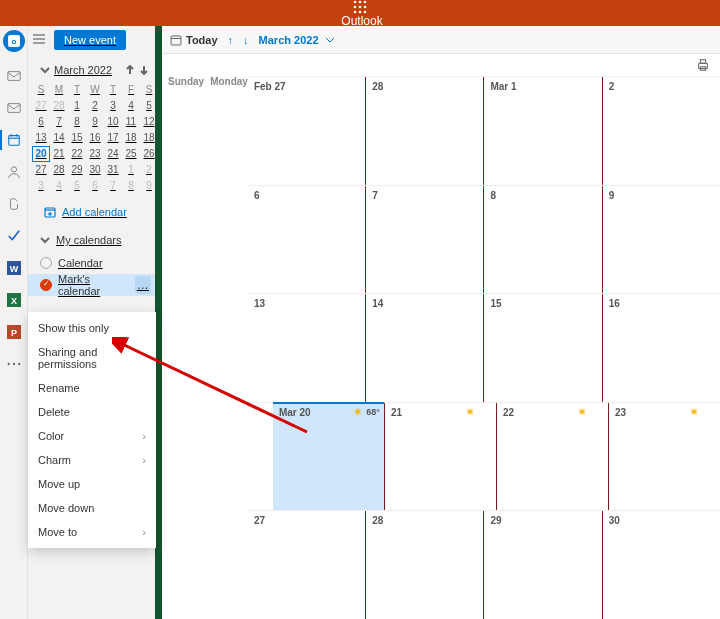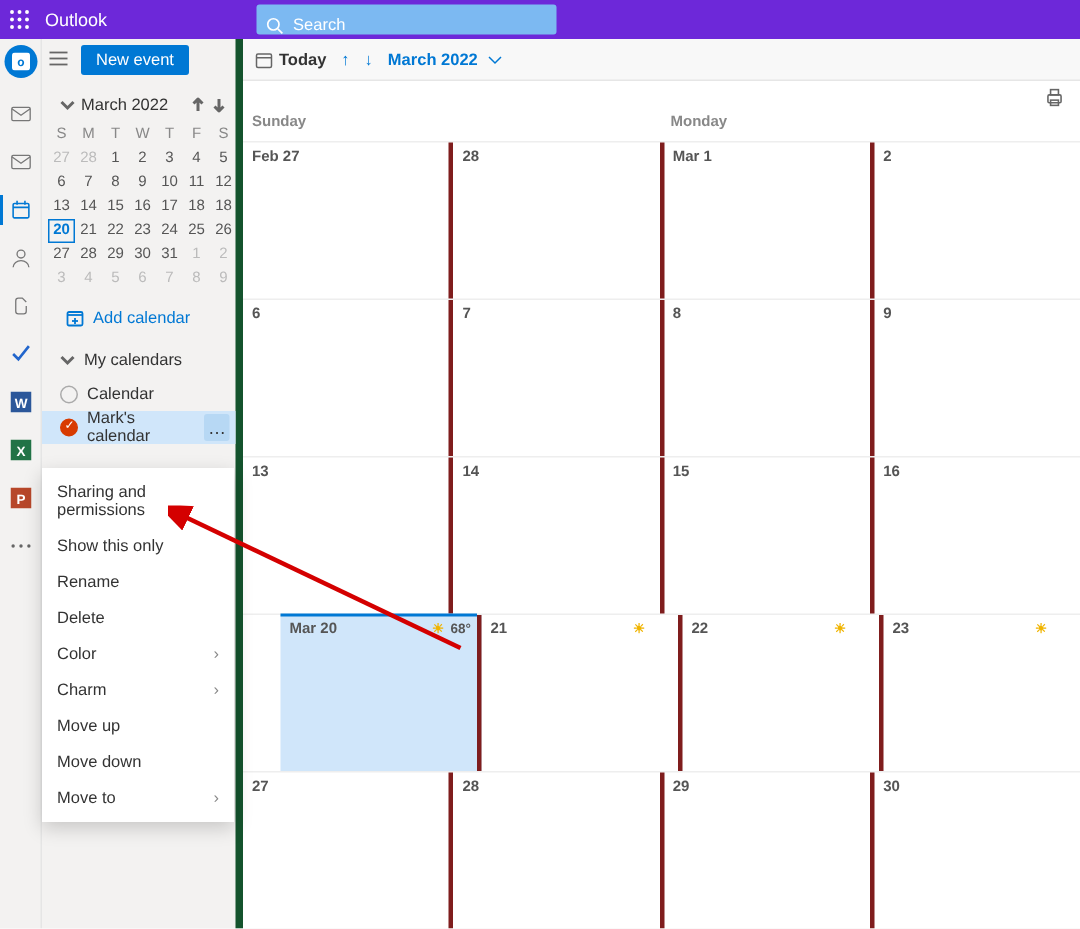--- a/index.html
+++ b/index.html
@@ -1,30 +1,30 @@
 <!DOCTYPE html>
 <html><head>
 <meta charset="utf-8">
 <style>
 * { margin:0; padding:0; box-sizing:border-box; font-family:"Segoe UI",Arial,sans-serif; }
 body { width:720px; height:619px; overflow:hidden; background:#f3f2f1; position:relative; }
-.topbar { height:26px; background:#6d28d9; display:flex; align-items:center; color:#fff; }
+.topbar { height:26px; background:#c2410c; display:flex; align-items:center; color:#fff;flex-direction:column; }
 .waffle { width:26px; height:26px; display:flex; align-items:center; justify-content:center; }
 .waffle svg { width:14px; height:14px; fill:#fff; }
 .app-title { font-size:12px; margin-left:4px; font-weight:500; }
 .search-box { margin-left:100px; background:#7cb9f2; height:20px; width:200px; border-radius:2px; display:flex; align-items:flex-end; padding:0 6px; }
 .search-box svg { width:12px; height:12px; stroke:#fff; fill:none; stroke-width:1.5; }
 .search-box span { font-size:11px; color:#fff; margin-left:6px; }
 .below-top { display:flex; height:calc(619px - 26px); }
 .rail { width:28px; background:#f3f2f1; border-right:1px solid #e5e5e5; display:flex; flex-direction:column; align-items:center; }
 .rail-brand { width:22px; height:22px; border-radius:50%; background:#0078d4; margin:4px 0 8px 0; display:flex; align-items:center; justify-content:center; color:#fff; font-size:10px; font-weight:600; }
 .rail-icon { width:28px; height:28px; display:flex; align-items:center; justify-content:center; margin:2px 0; position:relative; }
 .rail-icon.active::before { content:""; position:absolute; left:0; top:4px; bottom:4px; width:2px; background:#0078d4; }
 .rail-icon svg { width:14px; height:14px; }
-.sidebar { width:134px; background:#f3f2f1; border-right:5px solid #14532d; display:flex; flex-direction:column; position:relative; }
+.sidebar { width:134px; background:#f3f2f1; border-right:7px solid #14532d; display:flex; flex-direction:column; position:relative;text-decoration:underline; }
 .sidebar-top { height:28px; display:flex; align-items:center; padding-left:4px; gap:6px; }
 .hamburger { width:16px; height:16px; }
 .hamburger svg { width:14px; height:14px; stroke:#666; }
 .new-btn { background:#0078d4; color:#fff; font-size:11px; padding:4px 10px; border-radius:2px; border:none; }
 .mini-cal { padding:6px 4px 4px 4px; }
 .mini-cal-head { display:flex; align-items:center; font-size:11px; padding:4px 2px 6px 8px; gap:4px; }
 .mini-cal-head svg { width:10px; height:10px; stroke:#666; fill:none; stroke-width:2; }
 .mini-cal-title { flex:1; font-size:11px; color:#333; font-weight:500; }
 .mini-cal-grid { display:grid; grid-template-columns:repeat(7,18px); gap:0; font-size:10px; text-align:center; }
 .mini-cal-grid .dow { color:#888; height:16px; line-height:16px; }
@@ -45,26 +45,26 @@
 .context-menu { position:absolute; top:286px; left:0px; width:128px; background:#fff; box-shadow:0 4px 12px rgba(0,0,0,0.18); z-index:50; font-size:11px; padding:4px 0; }
 .context-menu .mi { padding:6px 10px; color:#333; display:flex; align-items:center; justify-content:space-between; cursor:pointer; }
 .main { flex:1; background:#fff; display:flex; flex-direction:column;font-weight:bold; }
 .toolbar { height:28px; background:#f8f8f8; border-bottom:1px solid #e6e6e6; display:flex; align-items:center; padding:0 8px; gap:10px; font-size:11px; }
 .today-btn { display:flex; align-items:center; gap:4px; color:#333; }
 .today-btn svg { width:12px; height:12px; stroke:#666; fill:none; }
 .nav-arrow { color:#0078d4; font-size:11px; }
 .toolbar-month { color:#0078d4; display:flex; align-items:center; gap:6px; }
 .print-row { height:22px; display:flex; align-items:center; justify-content:flex-end; padding-right:10px; }
 .print-row svg { width:14px; height:14px; stroke:#666; fill:none; }
-.grid { flex:1; display:flex; flex-direction:column; }
+.grid { flex:1; display:flex; flex-direction:row; }
 .dow-row { display:flex; height:18px; font-size:10px; color:#888; }
 .dow-row div { flex:1; padding-left:6px; }
 .weeks { flex:1; display:flex; flex-direction:column; }
 .week { flex:1; display:flex; border-top:1px solid #eee; }
-.day { flex:1; border-right:3px solid #7f1d1d; padding:4px 6px; font-size:10px; color:#555; position:relative; }
+.day { flex:1; border-right:1px solid #7f1d1d; padding:4px 6px; font-size:10px; color:#555; position:relative; }
 .day:last-child { border-right:none; }
 .day.today-col { background:#d0e6fa;margin-left:25px; }
 .day.today-col::before { content:""; position:absolute; top:-1px; left:0; right:0; height:2px; background:#0078d4; }
 .day .sun { position:absolute; right:22px; top:4px; color:#f0b400; font-size:9px; }
 .day .temp { position:absolute; right:4px; top:4px; font-size:9px; color:#555; }
 .arrow { position:absolute; z-index:60; pointer-events:none; }
 </style>
 </head>
 <body>
 
@@ -264,24 +264,24 @@
       <span>Calendar</span>
     </div>
     <div class="cal-item selected">
       <span class="cal-dot filled"></span>
       <span>Mark's calendar</span>
       <span class="cal-more"></span>
     </div>
 
     <div class="context-menu" id="context-menu">
         <div class="mi">
+          <span>Show this only</span>
+        </div>
+        <div class="mi">
           <span>Sharing and permissions</span>
-        </div>
-        <div class="mi">
-          <span>Show this only</span>
         </div>
         <div class="mi">
           <span>Rename</span>
         </div>
         <div class="mi">
           <span>Delete</span>
         </div>
         <div class="mi">
           <span>Color</span>
           <span style="color: rgb(136, 136, 136);">›</span>

